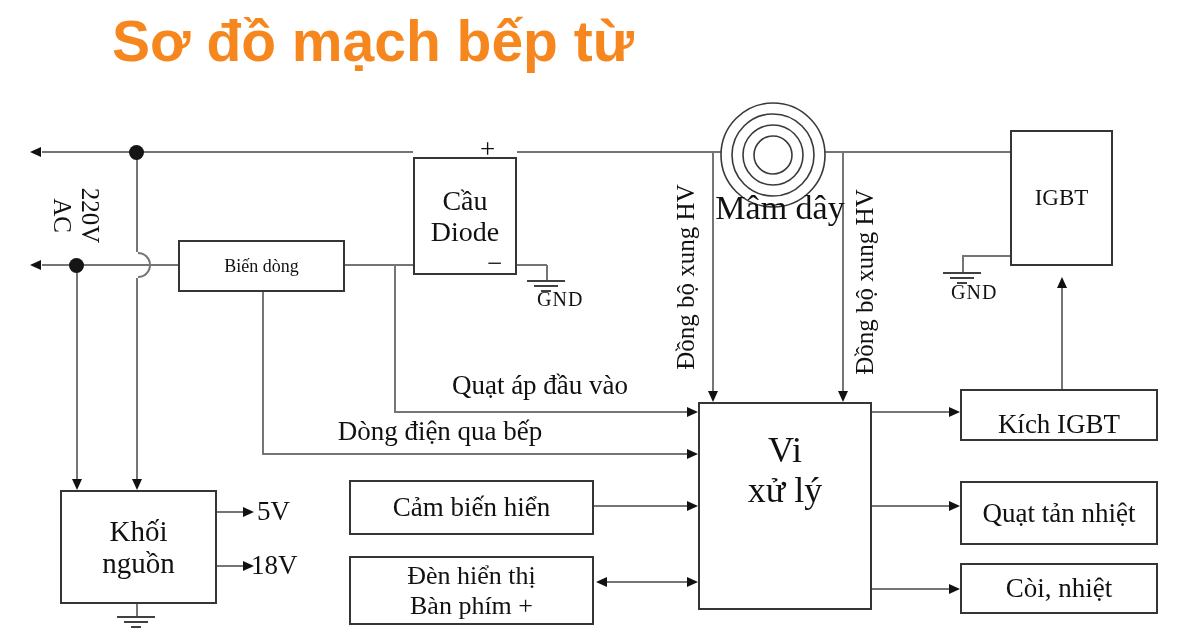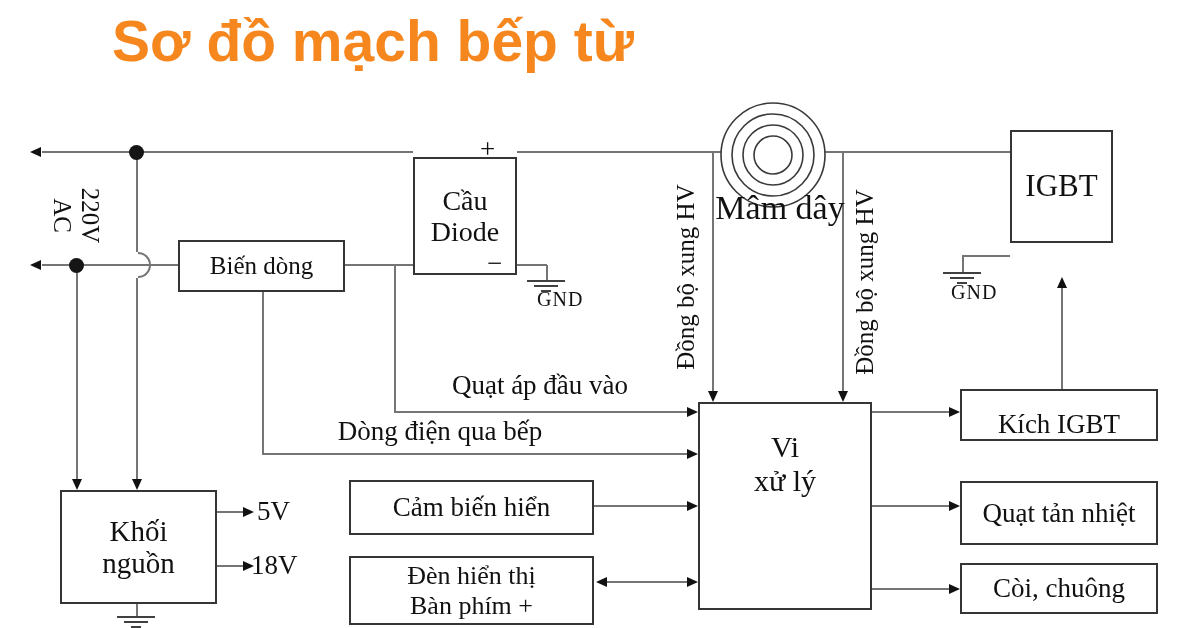--- a/index.html
+++ b/index.html
@@ -110,36 +110,36 @@
       </div>
   </div>
 
   <svg style="position:absolute;left:716px;top:99px;" width="114" height="112" viewBox="0 0 114 112">
     <circle cx="57" cy="56" r="52" fill="#ffffff" stroke="#3a3a3a" stroke-width="1.6"></circle>
     <circle cx="57" cy="56" r="41" fill="none" stroke="#3a3a3a" stroke-width="1.6"></circle>
     <circle cx="57" cy="56" r="30" fill="none" stroke="#3a3a3a" stroke-width="1.6"></circle>
     <circle cx="57" cy="56" r="19" fill="none" stroke="#3a3a3a" stroke-width="1.6"></circle>
   </svg>
 
-  <div class="box" style="left:178px;top:240px;width:167px;height:52px;font-size:25px;">
+  <div class="box" style="left:178px;top:240px;width:167px;height:52px;font-size:18px;">
     <span>Biến dòng</span>
   </div>
 
   <div class="box" style="left:413px;top:131px;width:104px;height:118px;font-size:28px;margin-top:26px;">
     <span>Cầu</span>
     <span>Diode</span>
   </div>
   <div class="lbl" style="left:480px;top:134px;font-size:27px;">+</div>
   <div class="lbl" style="left:487px;top:248px;font-size:27px;">−</div>
 
-  <div class="box" style="left:1010px;top:130px;width:103px;height:113px;font-size:31px;align-items:center;">
+  <div class="box" style="left:1010px;top:130px;width:103px;height:136px;font-size:23px;align-items:center;">
     <span>IGBT</span>
   </div>
 
-  <div class="box" style="left:698px;top:402px;width:174px;height:208px;font-size:30px;justify-content:flex-start;padding-top:26px;">
+  <div class="box" style="left:698px;top:402px;width:174px;height:208px;font-size:36px;justify-content:flex-start;padding-top:26px;">
     <span>Vi</span>
     <span>xử lý</span>
   </div>
 
   <div class="box" style="left:60px;top:490px;width:157px;height:114px;font-size:29px;">
     <span>Khối</span>
     <span>nguồn</span>
   </div>
 
   <div class="box" style="left:349px;top:480px;width:245px;height:55px;font-size:27px;">
@@ -153,21 +153,21 @@
 
   <div class="box" style="left:960px;top:389px;width:198px;height:52px;font-size:27px;justify-content:flex-end;">
     <span>Kích IGBT</span>
   </div>
 
   <div class="box" style="left:960px;top:481px;width:198px;height:64px;font-size:27px;">
     <span>Quạt tản nhiệt</span>
   </div>
 
   <div class="box" style="left:960px;top:563px;width:198px;height:51px;font-size:27px;">
-    <span>Còi, chuông</span>
+    <span>Còi, nhiệt</span>
   </div>
 
   <div class="lbl cen rot-cw" style="left:34px;top:188px;width:84px;font-size:25px;line-height:1.1;">
     <div>220V</div>
     <div>AC</div>
   </div>
 
   <div class="lbl cen" style="left:710px;top:189px;width:140px;font-size:34px;">Mâm dây</div>
 
   <div class="lbl cen rot-ccw" style="left:582px;top:262px;width:210px;height:30px;font-size:25px;">Đồng bộ xung HV</div>

